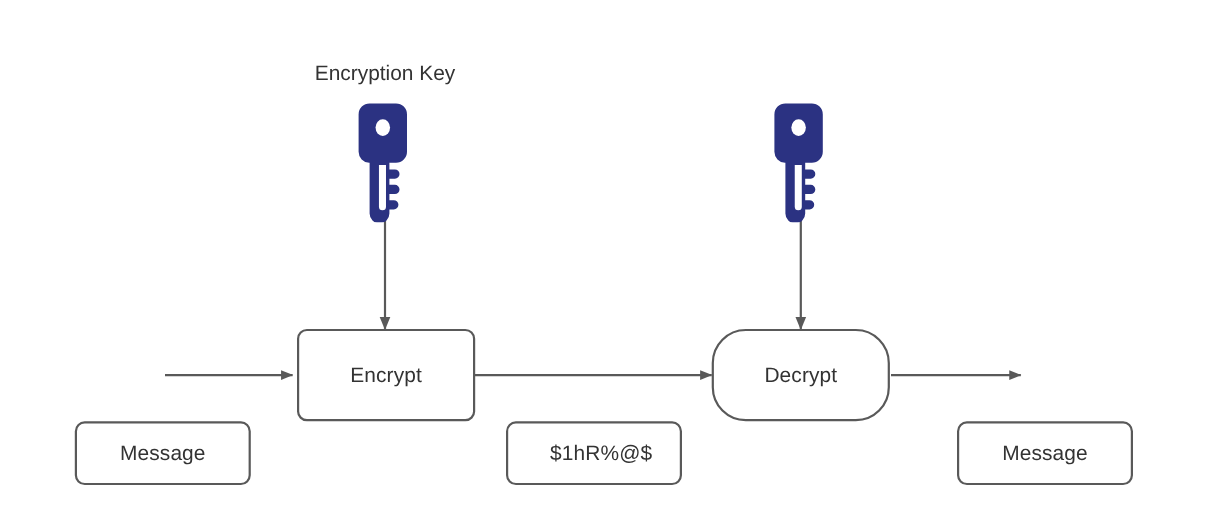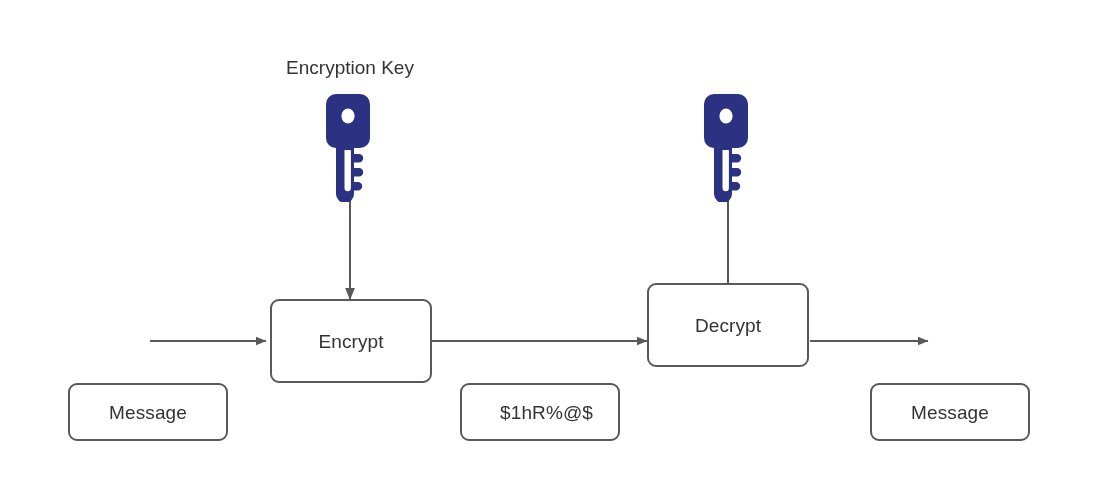--- a/index.html
+++ b/index.html
@@ -154,21 +154,21 @@
         z"></path>
       <ellipse cx="26" cy="24" rx="6.6" ry="7.6" fill="#ffffff"></ellipse>
       <path d="M22.5,58 v38 a3.2,3.2 0 0 0 6.4,0 v-38 z" fill="#ffffff"></path>
     </svg>
   </div>
 
   <div class="node-box proc-box" style="left:270px; top:299px;">
     <span class="node-label">Encrypt</span>
   </div>
 
-  <div class="node-box proc-box" style="left:647px; top:283px;">
+  <div class="node-box proc-box" style="left:647px; top:299px;border-radius:31px;">
     <span class="node-label">Decrypt</span>
   </div>
 
   <div class="node-box data-box" style="left:68px; top:383px;">
     <span class="node-label">Message</span>
   </div>
 
   <div class="node-box cipher-box" style="left:460px; top:383px;">
     <span class="node-label">$1hR%@$</span>
   </div>

